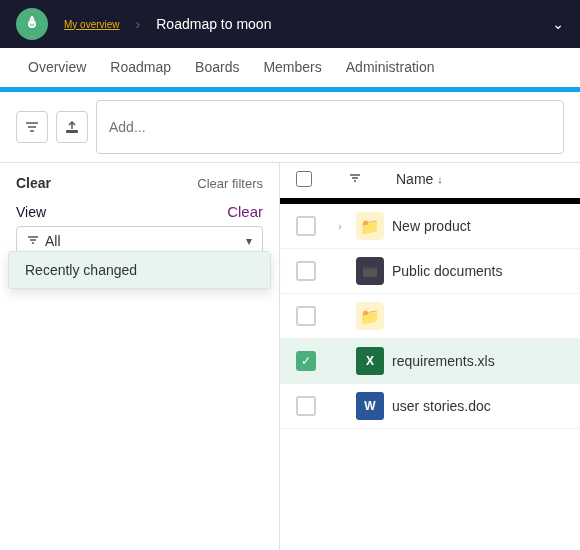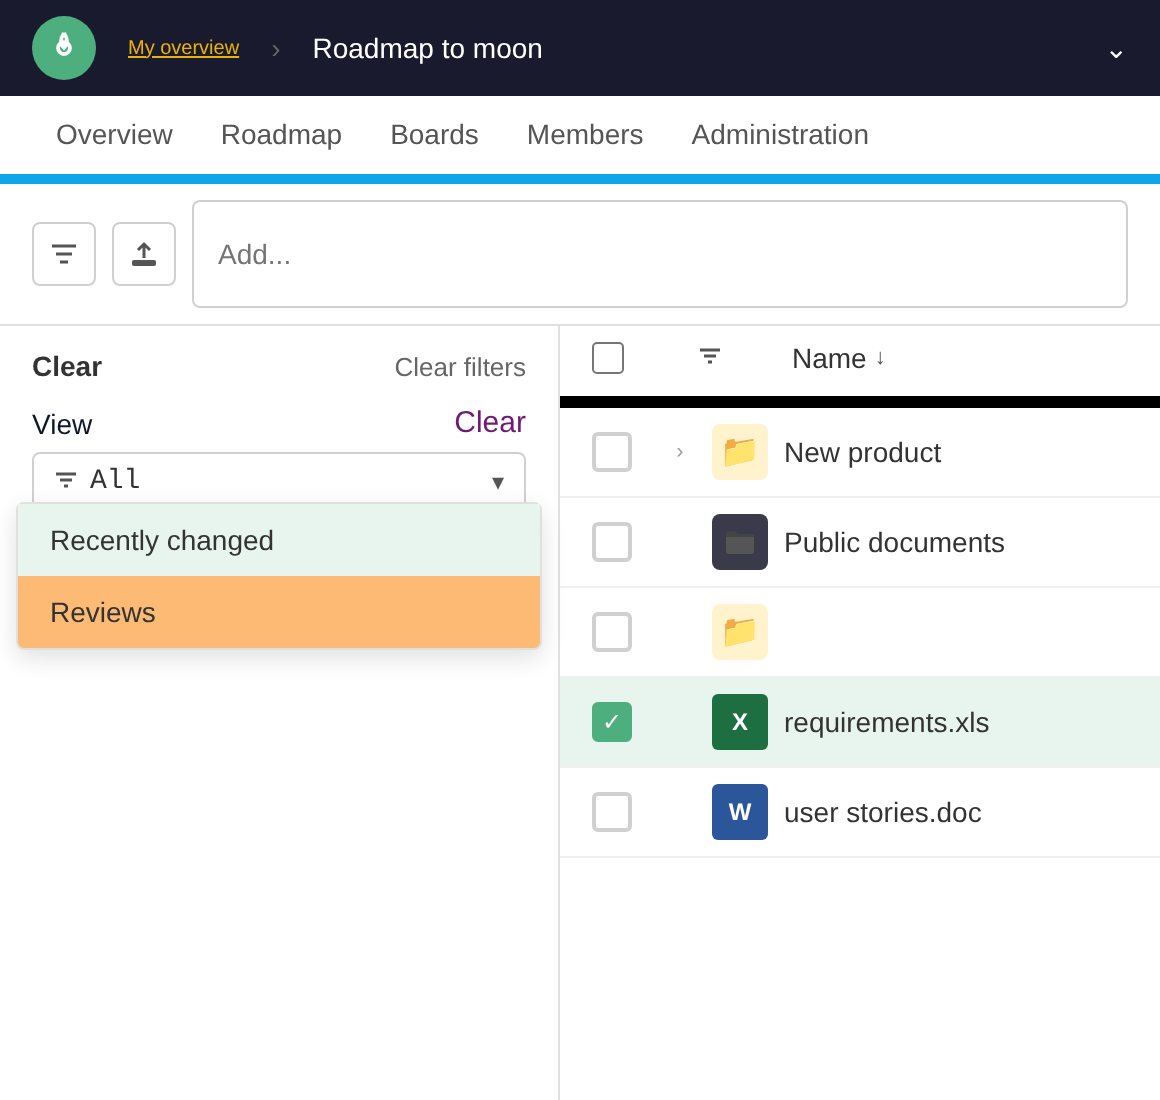--- a/index.html
+++ b/index.html
@@ -158,21 +158,20 @@
       align-items: center;
       gap: 6px;
     }
     .filter-icon-small {
       color: #555;
       font-size: 13px;
     }
     .dropdown-value {
       font-size: 14px;
       color: #333;
-      font-family: Liberation Mono, monospace;
     }
     .dropdown-chevron {
       color: #555;
       font-size: 12px;
     }
 
     
     .dropdown-list {
       position: absolute;
       top: 88px;
@@ -345,21 +344,20 @@
             </svg>
           </span>
           <span class="dropdown-value">All</span>
         </div>
         <span class="dropdown-chevron">▾</span>
       </div>
     </div>
 
     <div class="dropdown-list">
       <div class="dropdown-item selected">Recently changed</div>
-      <div class="dropdown-item">Reviews</div>
     </div>
   </div>
 
   <div class="docs-panel">
 
     <div class="docs-header">
       <div class="col-checkbox">
         <input type="checkbox" style="">
       </div>
       <div class="col-sort">

